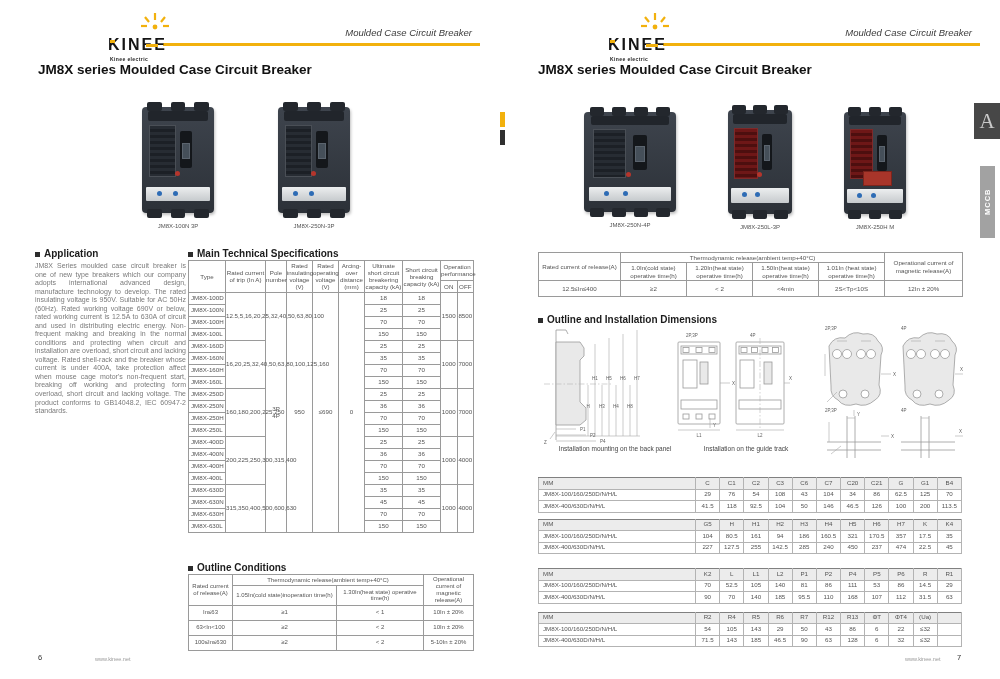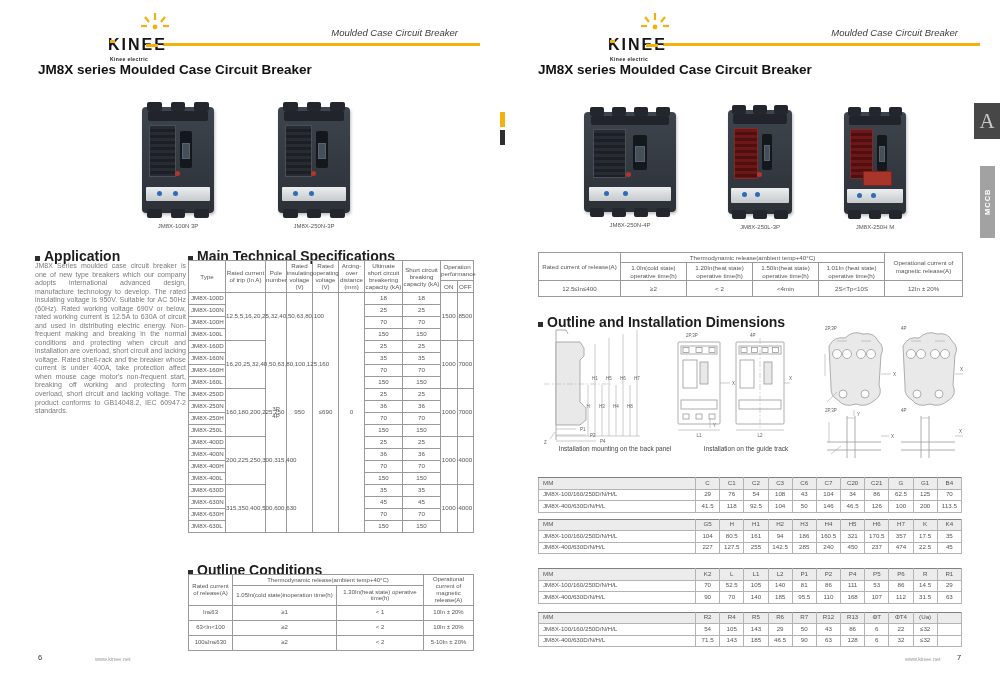--- a/index.html
+++ b/index.html
@@ -2,32 +2,32 @@
 <html><head>
 <meta charset="utf-8">
 <style>
   html,body{margin:0;padding:0;}
   body{width:1000px;height:679px;position:relative;background:#fff;overflow:hidden;
        font-family:"Liberation Sans",sans-serif;--accent:#F2B10D;}
   .page{position:absolute;top:0;width:500px;height:679px;background:#fff;}
   #page-left{left:0;} #page-right{left:500px;}
 
   
-  .tagline{position:absolute;top:27px;right:42px;font-size:9.5px;font-style:italic;color:#3c3c3c;}
+  .tagline{position:absolute;top:27px;right:28px;font-size:9.5px;font-style:italic;color:#3c3c3c;}
   .rule{position:absolute;top:43px;left:163px;width:317px;height:3px;background:var(--accent);}
   .star{position:absolute;left:138px;top:11px;}
   .brand{position:absolute;left:108px;top:36px;font-weight:bold;font-size:16px;letter-spacing:2px;color:#141414;}
   .brand-mark{position:absolute;background:var(--accent);}
   .bm1{left:110px;top:40px;width:5px;height:3px;}
   .bm2{left:146px;top:44px;width:12px;height:3px;}
   .brand-sub{position:absolute;left:110px;top:56px;font-size:5px;font-weight:bold;color:#222;letter-spacing:.4px;}
   .page-title{position:absolute;left:38px;top:62px;font-size:13.5px;font-weight:bold;color:#111;}
 
   
-  .sec-head{position:absolute;font-size:14px;font-weight:bold;color:#1c1c1c;}
+  .sec-head{position:absolute;font-size:10px;font-weight:bold;color:#1c1c1c;}
   .sec-head::before{content:"";display:inline-block;width:5px;height:5px;background:#2d2d2d;margin-right:4px;}
 
   .app-body{position:absolute;left:35px;top:262px;width:151px;font-size:7px;line-height:1.22;color:#7a7a7a;text-align:justify;}
 
   
   .breaker{position:absolute;margin:0;}
   .bk{position:relative;width:100%;height:100%;background:linear-gradient(#3e444d,#2c3138);border-radius:4px;box-shadow:1px 2px 3px rgba(0,0,0,.25);}
   .lugs{position:absolute;left:7%;right:7%;display:flex;justify-content:space-between;}
   .lugs.top{top:-5px;height:9px;} .lugs.bot{bottom:-5px;height:9px;}
   .lugs i{width:24%;background:#23272d;border-radius:2px;}

